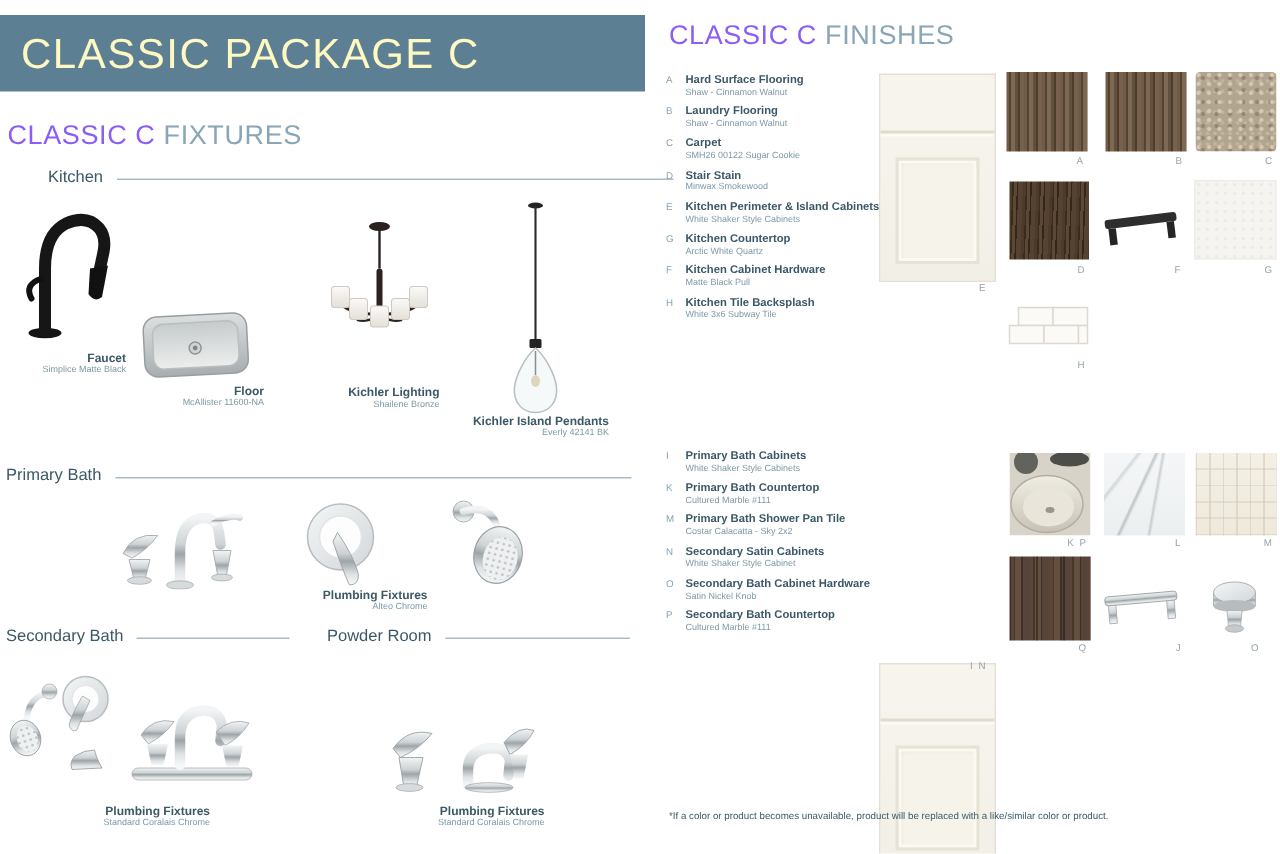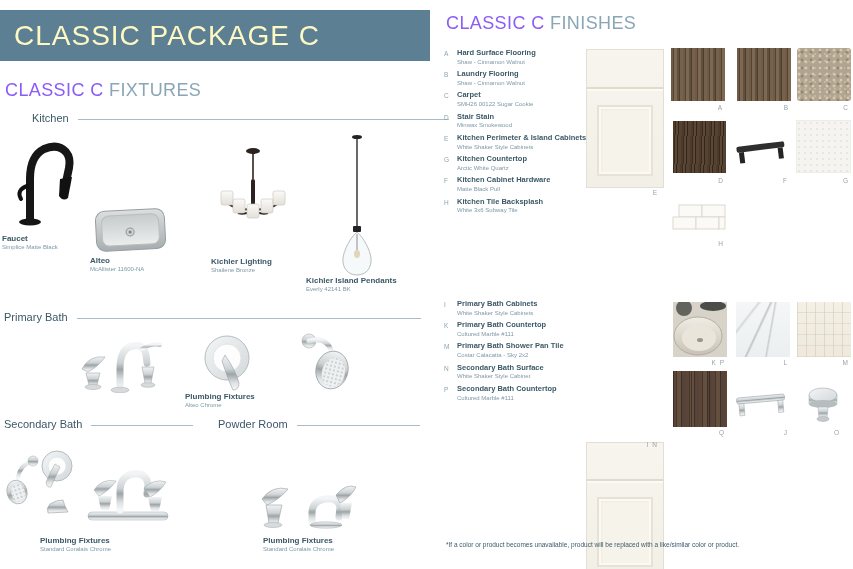--- a/index.html
+++ b/index.html
@@ -18,21 +18,21 @@
   .split-heading{font-size:18px;letter-spacing:.4px;white-space:nowrap;}
   .hd-dark{color:#8b5cf6;}
   .hd-light{color:#8aa6b6;}
 
   
   .section-header{display:flex;align-items:center;}
   .section-label{font-size:11px;color:#3b5866;white-space:nowrap;}
   .section-rule{flex:1;height:1px;background:#a7bcc8;margin-left:9px;margin-top:2px;}
 
   
-  .caption{text-align:left;line-height:1.15;}
+  .caption{text-align:right;line-height:1.15;}
   .cap-title{font-size:8px;font-weight:bold;color:#3b5866;display:block;}
   .cap-sub{font-size:6px;color:#7e99a7;display:block;margin-top:1px;}
 
   
   .fin-list{width:215px;}
   .fin-item{display:flex;margin-bottom:5px;}
   .fin-letter{width:13px;flex:none;font-size:6.5px;color:#8ba4b2;padding-top:1px;}
   .fin-title{font-size:7.5px;font-weight:bold;color:#3b5866;display:block;line-height:1.15;}
   .fin-sub{font-size:6px;color:#7e99a7;display:block;margin-top:1px;line-height:1.1;}
 
@@ -152,21 +152,21 @@
 
 <svg class="abs" style="left:93px;top:206px;" width="75" height="48" viewBox="0 0 75 48">
   <g transform="rotate(-3 37 24)">
     <rect x="3" y="4" width="69" height="40" rx="9" fill="url(#steelG)" stroke="#989ea0" stroke-width="1"></rect>
     <rect x="9" y="9" width="57" height="30" rx="7" fill="url(#steelInner)" stroke="#b9bec0" stroke-width="1"></rect>
     <circle cx="37" cy="26" r="4" fill="#cfd3d4" stroke="#8e9496" stroke-width="1"></circle>
     <circle cx="37" cy="26" r="1.6" fill="#7f8587"></circle>
   </g>
 </svg>
 <div class="abs caption" style="left:90px;top:256px;width:86px;">
-  <span class="cap-title">Alteo</span>
+  <span class="cap-title">Floor</span>
   <span class="cap-sub">McAllister 11600-NA</span>
 </div>
 
 <svg class="abs" style="left:220px;top:147px;" width="66" height="110" viewBox="0 0 66 110">
   <ellipse cx="33" cy="4" rx="7" ry="3" fill="#2c2320"></ellipse>
   <line x1="33" y1="4" x2="33" y2="32" stroke="#2c2320" stroke-width="1.6"></line>
   <rect x="31" y="32" width="4" height="28" rx="2" fill="#2c2320"></rect>
   <path d="M33,62 Q18,64 7,56" fill="none" stroke="#2c2320" stroke-width="2"></path>
   <path d="M33,62 Q48,64 59,56" fill="none" stroke="#2c2320" stroke-width="2"></path>
   <path d="M33,64 Q24,68 18,66" fill="none" stroke="#2c2320" stroke-width="2"></path>
@@ -363,22 +363,29 @@
   <div class="fin-item">
     <span class="fin-letter">M</span>
     <span>
         <span class="fin-title">Primary Bath Shower Pan Tile</span>
         <span class="fin-sub">Costar Calacatta - Sky 2x2</span>
       </span>
   </div>
   <div class="fin-item">
     <span class="fin-letter">N</span>
     <span>
-        <span class="fin-title">Secondary Bath Surface</span>
+        <span class="fin-title">Secondary Satin Cabinets</span>
         <span class="fin-sub">White Shaker Style Cabinet</span>
+      </span>
+  </div>
+  <div class="fin-item">
+    <span class="fin-letter">O</span>
+    <span>
+        <span class="fin-title">Secondary Bath Cabinet Hardware</span>
+        <span class="fin-sub">Satin Nickel Knob</span>
       </span>
   </div>
   <div class="fin-item">
     <span class="fin-letter">P</span>
     <span>
         <span class="fin-title">Secondary Bath Countertop</span>
         <span class="fin-sub">Cultured Marble #111</span>
       </span>
   </div>
 </div>

